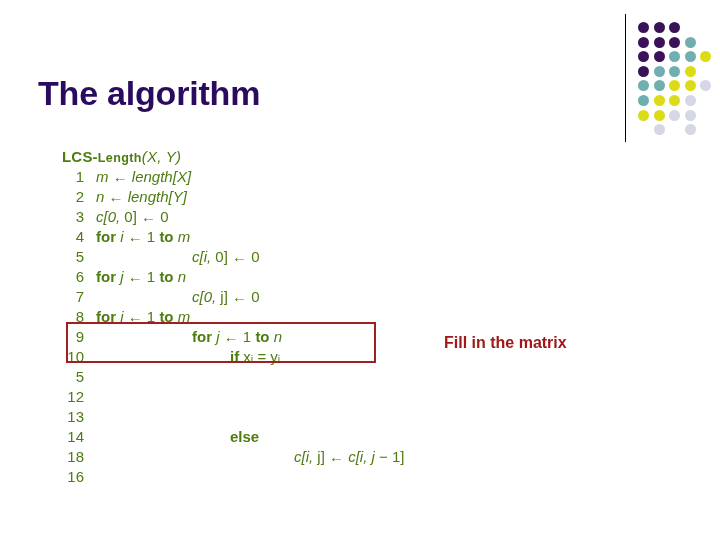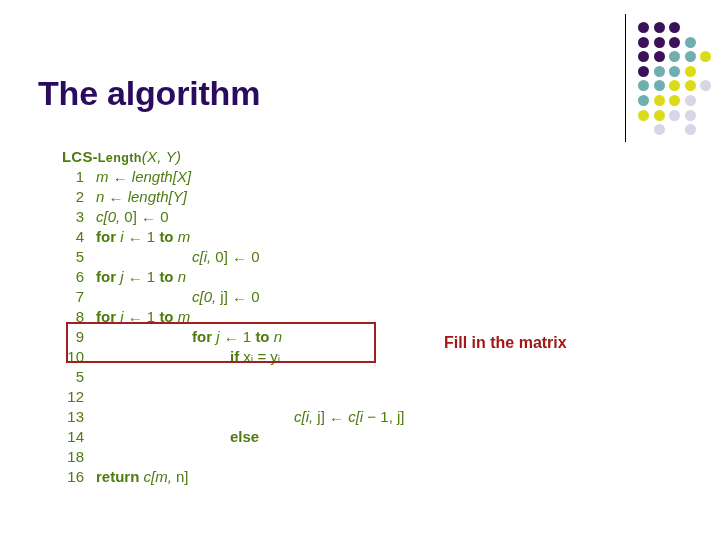--- a/index.html
+++ b/index.html
@@ -229,32 +229,31 @@
           <span class="stmt i2"><span class="kw">if</span> <span>xᵢ</span> <span>=</span> <span>yᵢ</span></span>
         </div>
         <div class="code-line">
           <span class="ln">5</span>
         </div>
         <div class="code-line">
           <span class="ln">12</span>
         </div>
         <div class="code-line">
           <span class="ln">13</span>
-          <span class="stmt i3"><span class="var">c[i,</span> <span>j]</span> <span>←</span> <span class="var">c[i</span> <span>−</span> <span>1,</span> <span>j]</span></span>
         </div>
         <div class="code-line">
           <span class="ln">14</span>
           <span class="stmt i2"><span class="kw">else</span></span>
         </div>
         <div class="code-line">
           <span class="ln">18</span>
+          <span class="stmt i3"><span class="var">c[i,</span> <span>j]</span> <span>←</span> <span class="var">c[i,</span> <span class="var">j</span> <span>−</span> <span>1]</span></span>
         </div>
         <div class="code-line">
           <span class="ln">16</span>
-          <span class="stmt i0"><span class="kw">return</span> <span class="var">c[m,</span> <span>n]</span></span>
         </div>
       </div>
 
   </div>
 
   <div id="hl-box"></div>
 
   <div id="callout">Fill in the matrix</div>
 
 </div>

